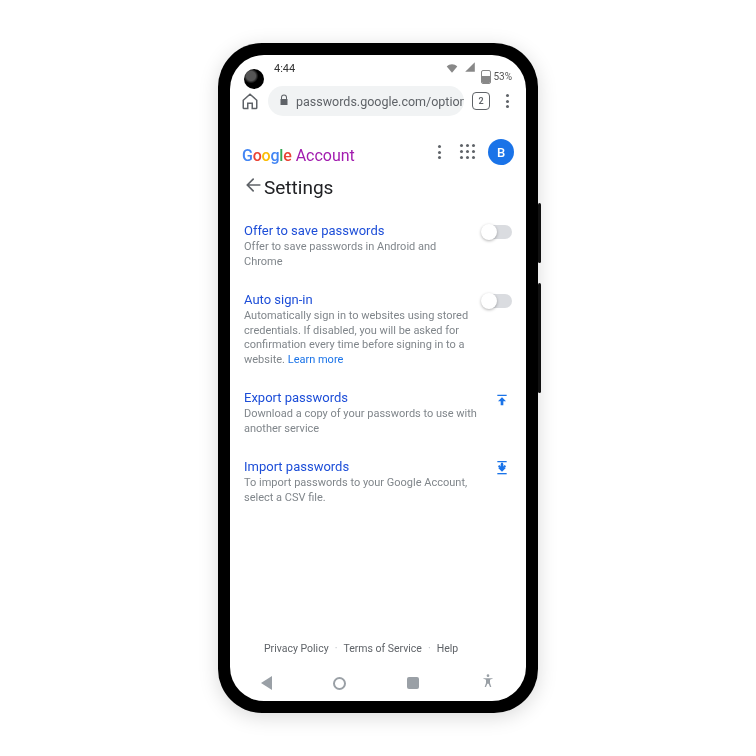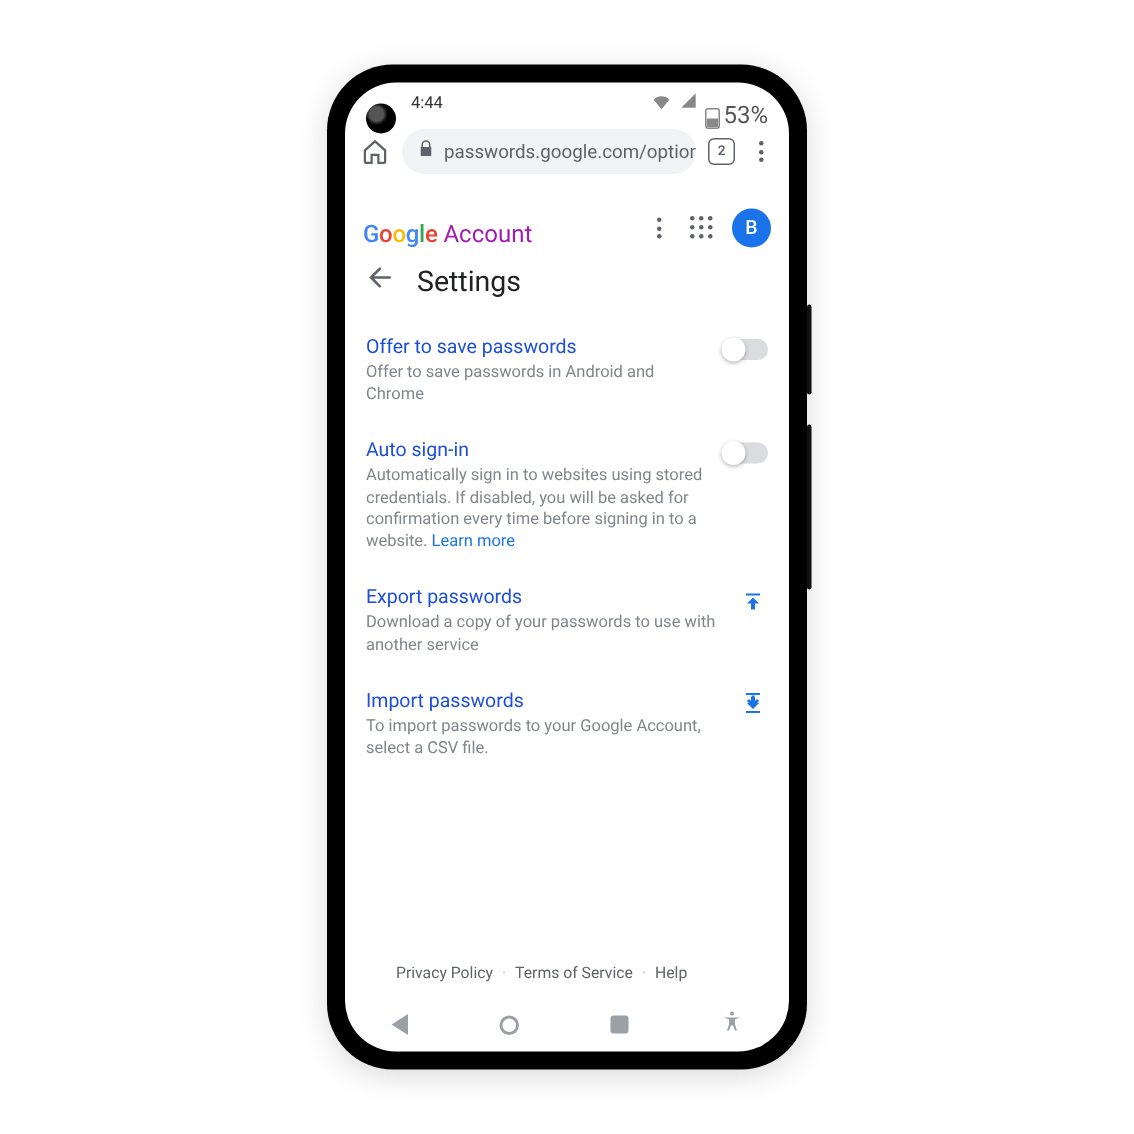--- a/index.html
+++ b/index.html
@@ -36,21 +36,21 @@
     width: 20px; height: 20px; border-radius: 50%;
     background: radial-gradient(circle at 35% 35%, #555 0 25%, #000 40%);
     z-index: 5;
   }
   .statusbar {
     height: 26px; display:flex; align-items:center; justify-content:space-between;
     padding: 0 14px 0 44px; font-size: 11px; color:#333;
   }
   .status-right { display:flex; align-items:center; gap:5px; color:#666; }
   .wifi-icon, .sig-icon { display:inline-block; }
-  .batt { display:flex; align-items:flex-end; gap:2px; font-size:16px; color:#555;margin-top:17px;}
+  .batt { display:flex; align-items:center; gap:2px; font-size:10px; color:#555;margin-top:17px;}
   .batt-box { width:10px; height:14px; border:1px solid #888; border-radius:2px; position:relative; overflow:hidden;}
   .batt-fill{ position:absolute; bottom:0; left:0; right:0; height:53%; background:#888;}
   .urlbar {
     height: 40px; display:flex; align-items:center; gap:8px; padding:0 10px;
   }
   .home-icon { width:20px; height:20px; display:flex; align-items:center; justify-content:center;}
   .url-pill {
     flex:1; height:30px; background:#f1f3f4; border-radius:16px;
     display:flex; align-items:center; gap:6px; padding:0 10px;
     color:#5f6368; font-size:12.5px; overflow:hidden; white-space:nowrap;
@@ -64,21 +64,21 @@
     padding:0 12px;
   }
   .brand { display:flex; align-items:center; gap:4px; font-size:16px;}
   .g-logo { font-weight:500; letter-spacing:-0.2px;}
   .g-logo .b{color:#4285F4}.g-logo .r{color:#EA4335}.g-logo .y{color:#FBBC05}.g-logo .g{color:#34A853}
   .brand-acct { color:#a21caf; font-weight:400; }
   .appbar-right{ display:flex; align-items:center; gap:12px;}
   .grid-icon { width:16px; height:16px; display:grid; grid-template-columns:repeat(3,1fr); grid-template-rows:repeat(3,1fr); gap:2px;}
   .grid-icon span{ background:#5f6368; border-radius:50%; width:3px; height:3px;}
   .avatar{ width:26px; height:26px; border-radius:50%; background:#1a73e8; color:#fff; display:flex; align-items:center; justify-content:center; font-size:13px; font-weight:500;}
-  .page-title-row{ display:flex; align-items:center; gap:14px; padding:10px 14px 14px;}
+  .page-title-row{ display:flex; align-items:center; padding:10px 14px 14px;}
   .back-arrow{ font-size:18px; color:#5f6368;}
   .page-title{ font-size:19px; color:#202124; font-weight:400;}
   .content{ flex:1; overflow:hidden; padding:0 14px;}
   .setting{ padding:10px 0 12px; display:flex; gap:10px;}
   .setting-body{ flex:1;}
   .setting-title{ font-size:13px; color:#1d4ed8; margin-bottom:2px;}
   .setting-desc{ font-size:11px; color:#80868b; line-height:1.35;}
   .setting-desc a{ color:#1a73e8; text-decoration:none;}
   .toggle{ width:30px; height:14px; background:#dadce0; border-radius:8px; position:relative; margin-top:2px; flex-shrink:0;}
   .toggle::after{ content:""; position:absolute; width:16px; height:16px; background:#fff; border-radius:50%; top:-1px; left:-1px; box-shadow:0 1px 3px rgba(0,0,0,0.3);}

